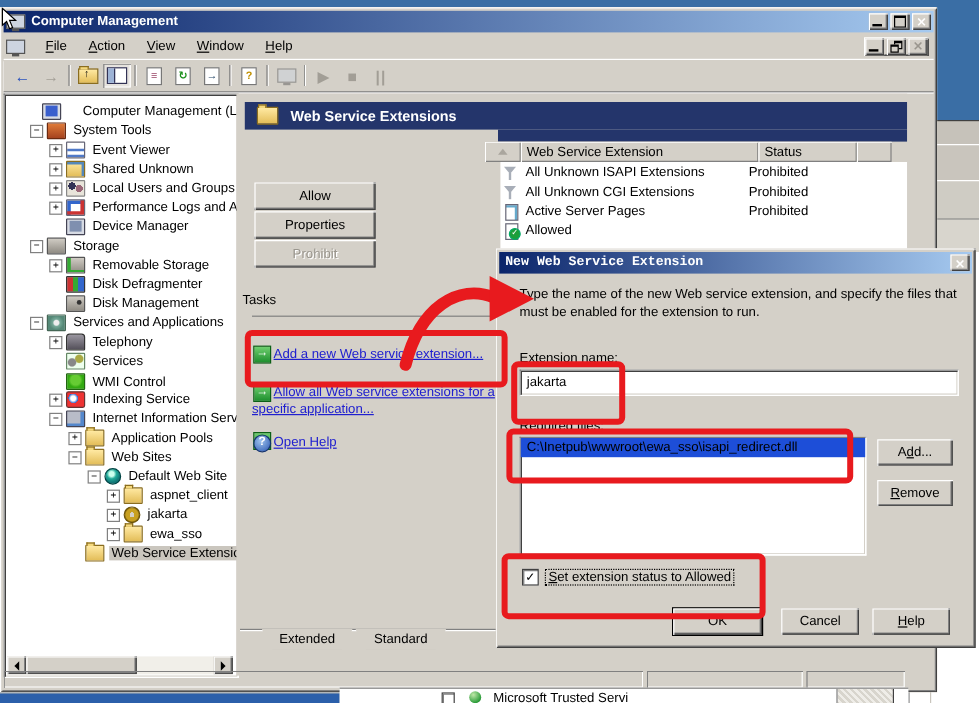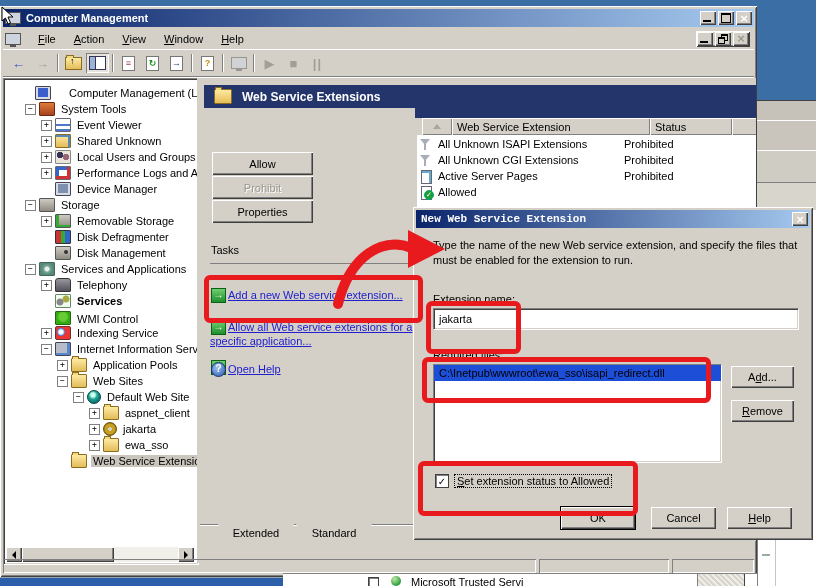--- a/index.html
+++ b/index.html
@@ -101,21 +101,21 @@
 <div id="stage">
 
   <div class="abs" style="left:0;top:0;width:816px;height:6px;background:#3a6ea5;"></div>
   <div class="abs" style="left:757px;top:0;width:59px;height:100px;background:#3a6ea5;"></div>
   <div class="abs" style="left:757px;top:100px;width:59px;height:110px;background:#c6c2ba;border-top:1px solid #404040;box-shadow:inset 0 -28px 0 #d8d5cd,inset 0 -29px 0 #808080,inset 0 -60px 0 #cfccc4,inset 0 -61px 0 #fff,inset 0 -90px 0 #c9c5bd,inset 0 -91px 0 #fff;"></div>
   <div class="abs" style="left:757px;top:210px;width:59px;height:376px;background:#fff;border-left:1px solid #808080;">
     <div class="abs" style="left:17px;top:0;width:1px;height:100%;background:#c9c5bd;"></div>
     <div class="abs" style="left:4px;top:6px;width:8px;height:340px;background:repeating-linear-gradient(#9aa 0 2px,transparent 2px 26px);"></div>
   </div>
 
-  <div class="abs raised" id="main-window" style="left:0;top:6px;width:757px;height:571px;">
+  <div class="abs raised" id="main-window" style="left:0;top:6px;width:757px;height:571px;padding-left:24px;">
 
     <div class="abs titlebar" style="left:3px;top:3px;right:3px;height:18px;padding:0 2px;">
       <span class="mini-comp" style="margin-right:5px;"></span>
       <span style="flex:1;">Computer Management</span>
       <span class="btn cap mini"></span>
       <span class="btn cap maxi" style="margin-left:2px;"></span>
       <span class="btn cap closi" style="margin-left:2px;">×</span>
     </div>
 
     <div class="abs" style="left:3px;top:22px;right:3px;height:21px;display:flex;align-items:center;border-bottom:1px solid #fff;">
@@ -243,21 +243,21 @@
           <div class="titem" style="padding-left: 16px;">
     <span class="tbox">−</span>
     <span class="ti sapps"></span>
     <span class="tlabel">Services and Applications</span>
   </div>
           <div class="titem" style="padding-left: 32px;">
     <span class="tbox">+</span>
     <span class="ti telephony"></span>
     <span class="tlabel">Telephony</span>
   </div>
-          <div class="titem" style="padding-left: 32px; font-weight: bold;">
+          <div class="titem" style="padding-left: 32px;">
     <span class="tbox none"></span>
     <span class="ti services"></span>
     <span class="tlabel">Services</span>
   </div>
           <div class="titem" style="padding-left: 32px; align-items: flex-end;">
     <span class="tbox none"></span>
     <span class="ti wmi"></span>
     <span class="tlabel">WMI Control</span>
   </div>
           <div class="titem" style="padding-left: 32px;">
@@ -323,35 +323,35 @@
     <div class="abs" style="left:200px;top:72px;width:556px;height:463px;background:#d4d0c8;overflow:hidden;">
 
       <div class="abs" style="left:4px;top:7px;width:552px;height:23px;background:#24356b;display:flex;align-items:center;">
         <span class="ti folder" style="width:16px;height:13px;margin:0 10px 0 10px;"></span>
         <span style="color:#fff;font-weight:bold;font-size:12px;">Web Service Extensions</span>
       </div>
       <div class="abs" style="left:215px;top:30px;width:341px;height:10px;background:#24356b;"></div>
 
       <div id="action-buttons" class="abs" style="left:12px;top:74px;width:101px;">
           <div class="btn" style="height:23px;margin-bottom:1px;">Allow</div>
+          <div class="btn" style="height:23px;margin-bottom:1px;">Properties</div>
           <div class="btn disabled" style="height:23px;margin-bottom:1px;">Prohibit</div>
-          <div class="btn" style="height:23px;margin-bottom:1px;">Properties</div>
         </div>
 
-      <div class="abs" style="left:11px;top:166px;">Tasks</div>
+      <div class="abs" style="left:2px;top:166px;">Tasks</div>
       <div class="abs" style="left:10px;top:185px;width:203px;height:1px;background:#808080;"></div>
       <div id="task-links" class="abs" style="left:10px;top:210px;width:204px;">
           <a class="task" style="margin-bottom: 18px;"><span class="tico">→</span><span class="task-text">Add a new Web service extension...</span></a>
           <a class="task" style="margin-bottom: 12px;"><span class="tico">→</span><span class="task-text">Allow all Web service extensions for a specific application...</span></a>
           <a class="task" style="margin-bottom: 14px;"><span class="tico">→</span></a>
           <a class="task" style="margin-bottom: 0px;"><span class="tico help">?</span><span class="task-text">Open Help</span></a>
         </div>
 
       <div class="abs" style="left:217px;top:57px;width:339px;height:152px;background:#fff;"></div>
-      <div class="abs" style="left:222px;top:40px;width:339px;height:26px;display:flex;">
+      <div class="abs" style="left:204px;top:40px;width:339px;height:26px;display:flex;">
         <span class="hcell" style="width:20px;justify-content:center;">
             <span style="width:0;height:0;border:4px solid transparent;border-bottom:5px solid #aaa69e;margin-top:-4px;"></span>
           </span>
         <span class="hcell" style="width:188px;">Web Service Extension</span>
         <span class="hcell" style="width:72px;">Status</span>
         <span class="hcell" style="flex:1;"></span>
       </div>
       <div id="list-rows" class="abs" style="left:217px;top:58px;width:339px;">
           <div class="lrow">
     <span class="licon prohibited"></span>

